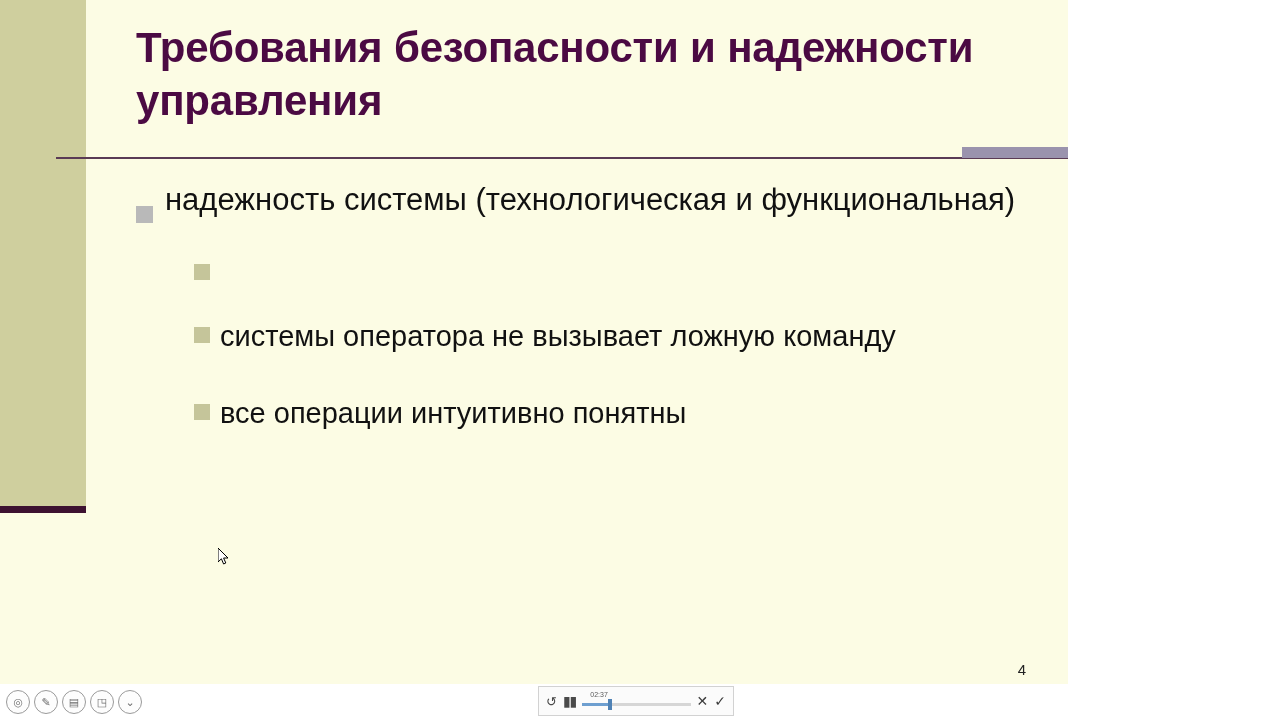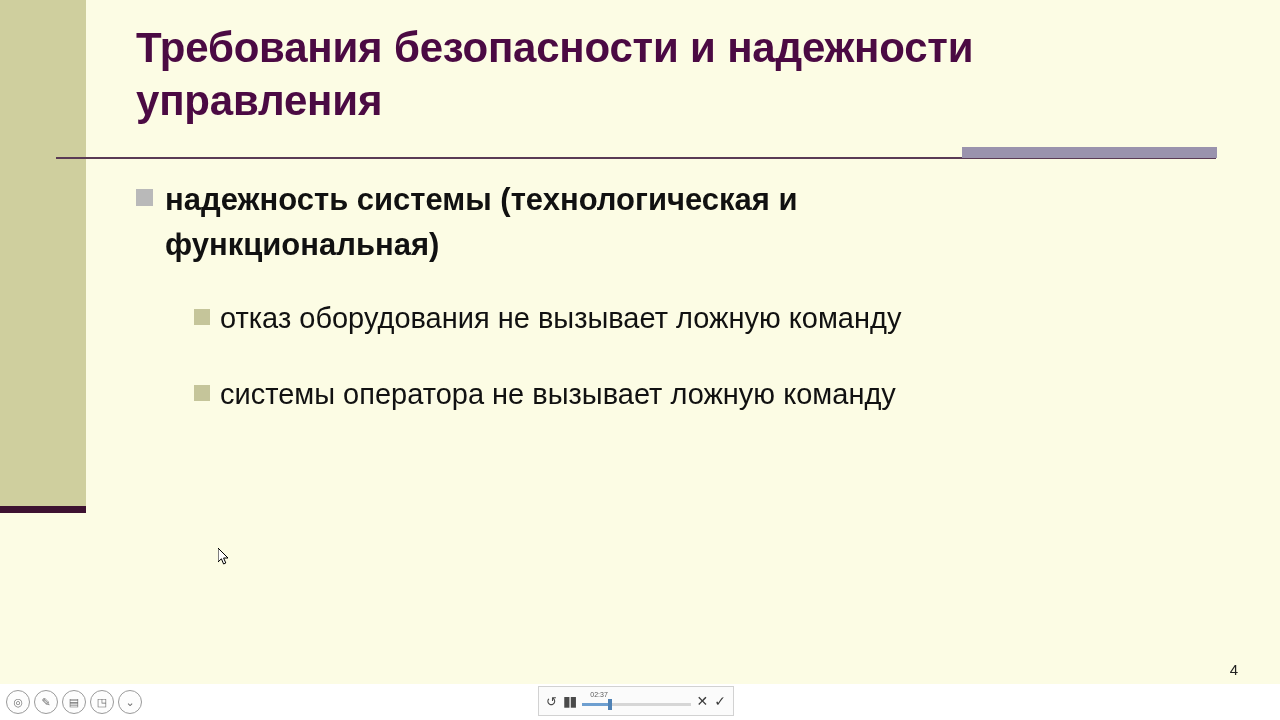--- a/index.html
+++ b/index.html
@@ -9,21 +9,21 @@
   }
   body {
     width: 1280px;
     height: 720px;
     overflow: hidden;
     font-family: "Liberation Sans", sans-serif;
   }
 
   #slide {
     position: relative;
-    width: 1280px;
+    width: 1068px;
     height: 720px;
     background: #fcfce4;
     overflow: hidden;
   }
 
   
   .left-band {
     position: absolute;
     left: 0;
     top: 0;
@@ -74,23 +74,22 @@
   .body-area {
     position: absolute;
     left: 136px;
     top: 178px;
     width: 1100px;
   }
 
   .bullet-l1 {
     position: relative;
     display: flex;
-    align-items: flex-start;
+    align-items: flex-end;
     margin-bottom: 30px;
-    font-weight: bold;
   }
   .bullet-l1 .marker {
     flex: 0 0 auto;
     width: 17px;
     height: 17px;
     background: #b9b9b9;
     margin-top: 11px;
     margin-right: 12px;
   }
   .bullet-l1 .text {
@@ -250,25 +249,28 @@
   <div class="body-area">
 
     <div class="bullet-l1">
       <span class="marker"></span>
       <span class="text">надежность системы (технологическая и функциональная)</span>
     </div>
 
     <div class="sublist">
       <div class="bullet-l2">
         <span class="marker"></span>
-        <span class="text">отказ оборудования не вызывает ложную команду</span>
       </div>
       <div class="bullet-l2">
         <span class="marker"></span>
         <span class="text">системы оператора не вызывает ложную команду</span>
+      </div>
+      <div class="bullet-l2">
+        <span class="marker"></span>
+        <span class="text">все операции интуитивно понятны</span>
       </div>
     </div>
 
   </div>
 
   <div class="slide-number">4</div>
 
   <svg class="cursor" viewBox="0 0 12 18">
     <polygon points="0,0 0,14 3.4,10.8 5.6,16 7.8,15 5.6,10 10,10" fill="#ffffff" stroke="#000000" stroke-width="1"></polygon>
   </svg>

